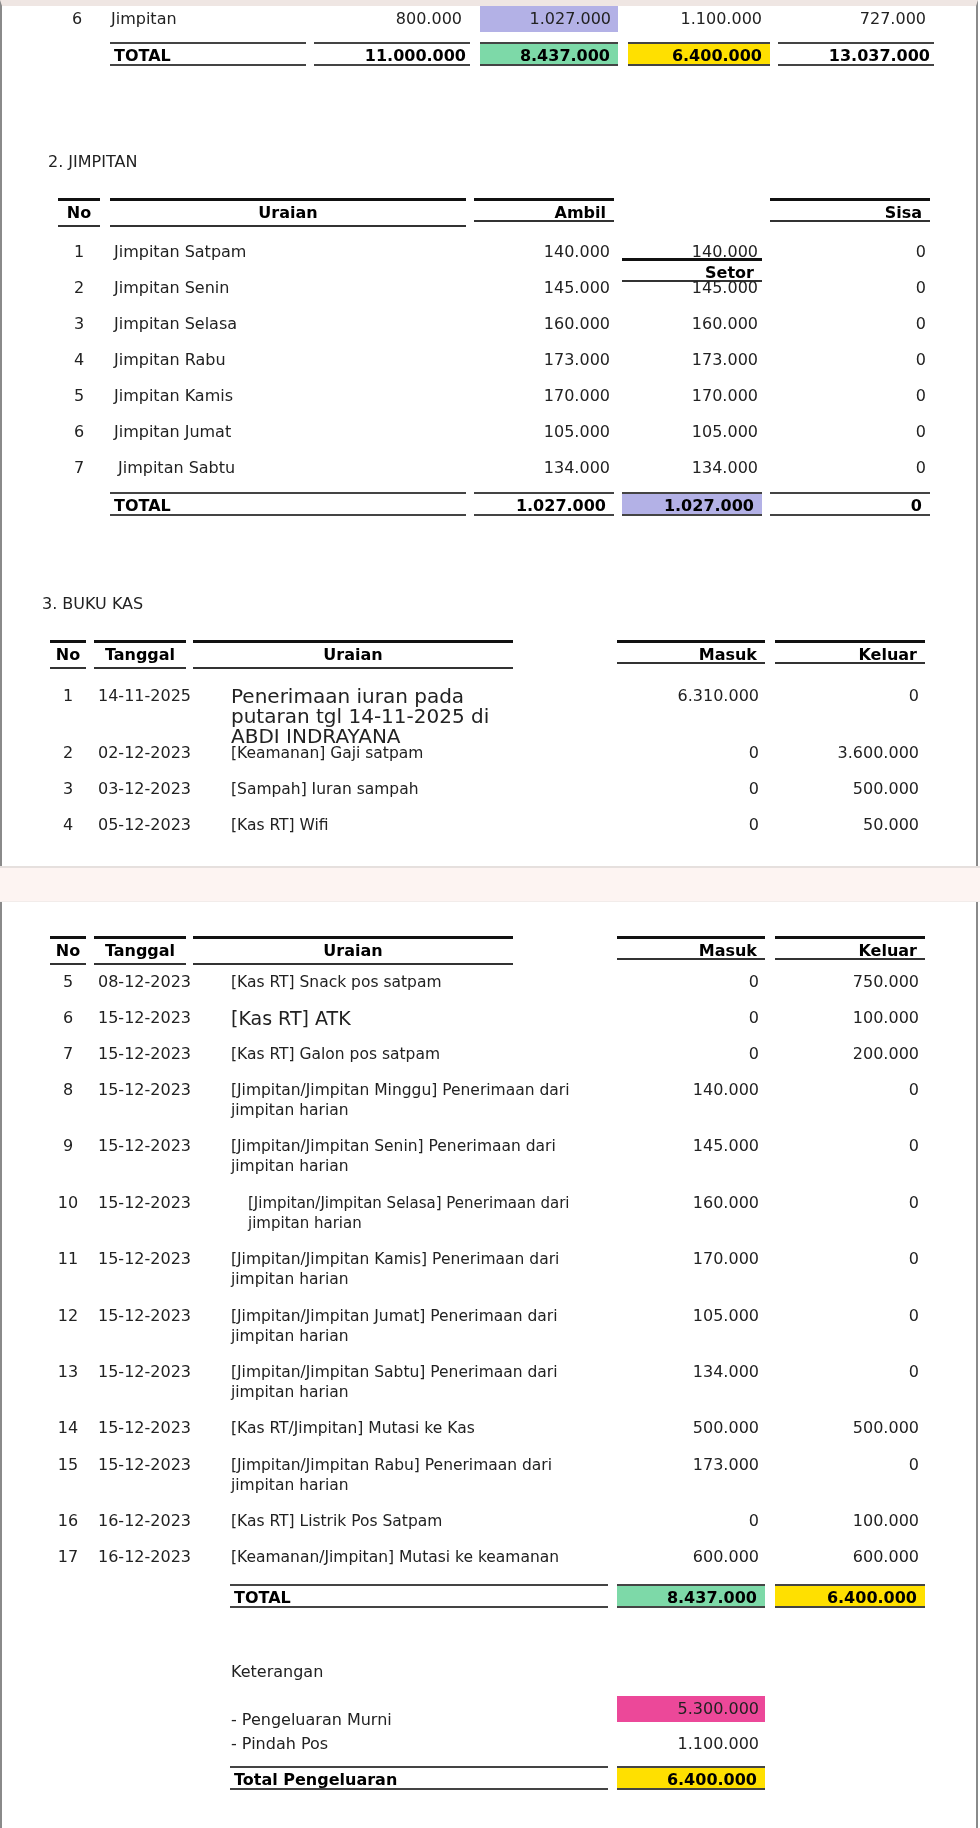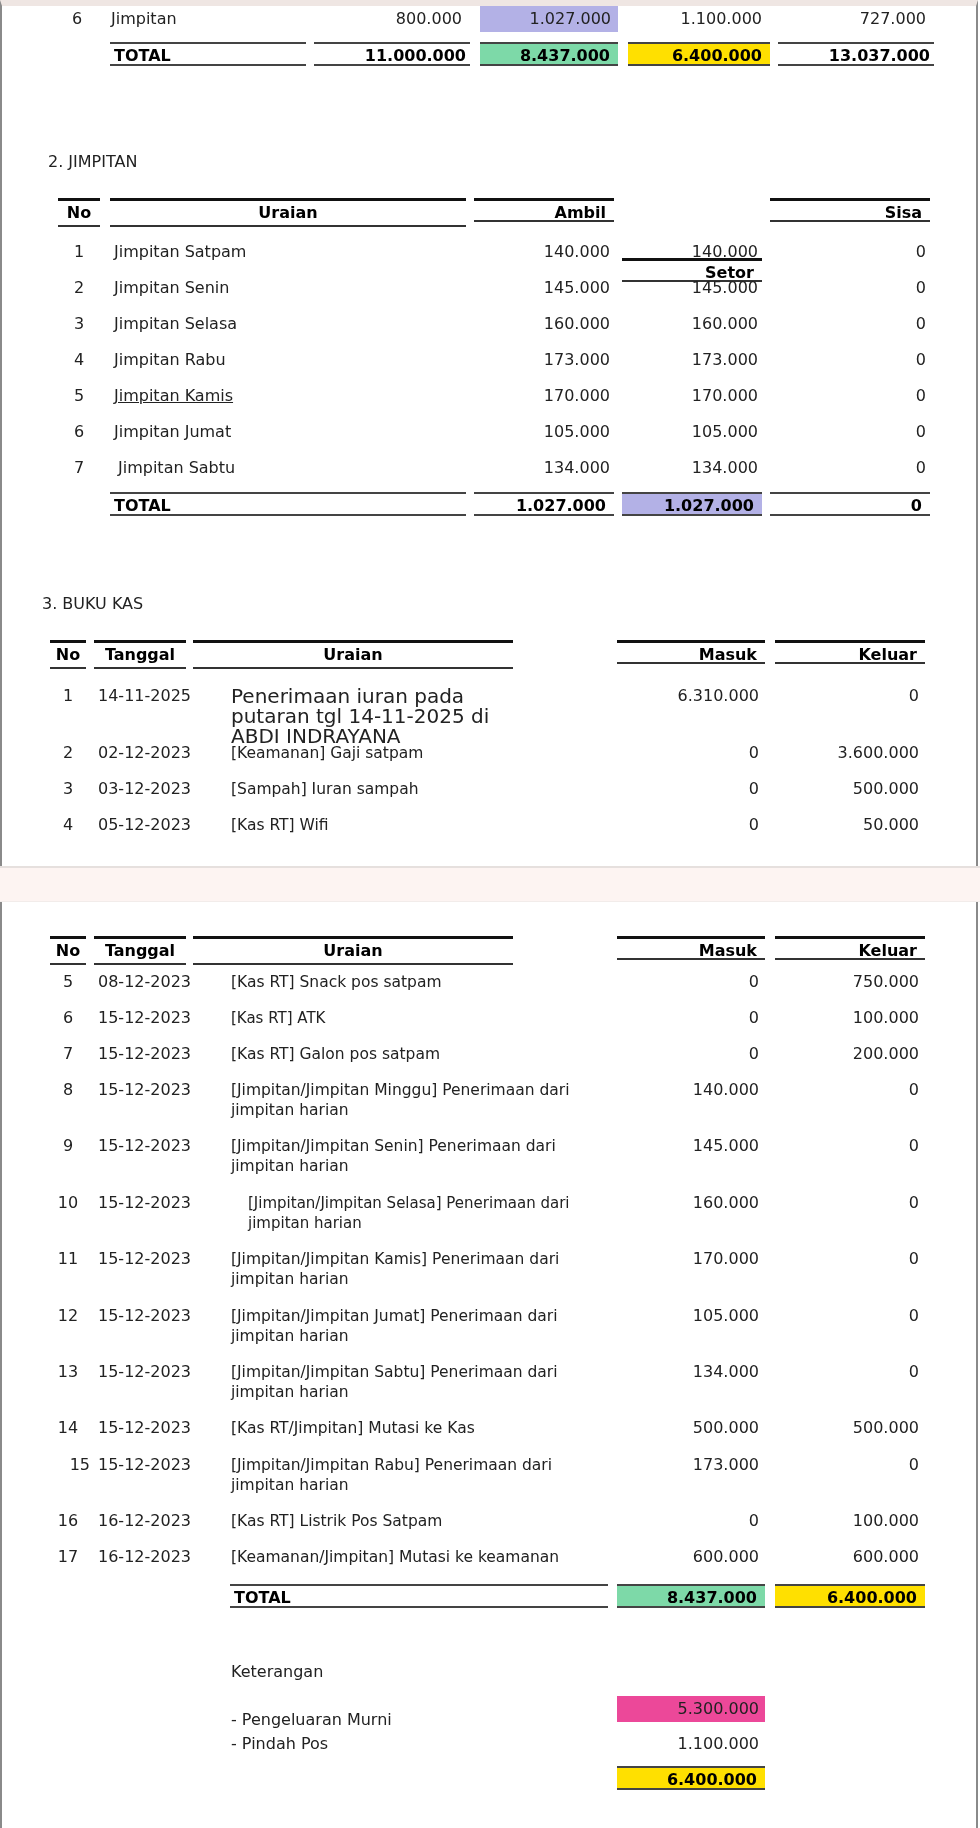--- a/index.html
+++ b/index.html
@@ -69,21 +69,21 @@
       </div>
       <div>
         <div class="abs t c" style="left:56px;top:344px;width:42px;">4</div>
         <div class="abs t " style="left:112px;top:344px;">Jimpitan Rabu</div>
         <div class="abs t r" style="left:472px;top:344px;width:136px;">173.000</div>
         <div class="abs t r" style="left:620px;top:344px;width:136px;">173.000</div>
         <div class="abs t r" style="left:768px;top:344px;width:156px;">0</div>
       </div>
       <div>
         <div class="abs t c" style="left:56px;top:380px;width:42px;">5</div>
-        <div class="abs t " style="left:112px;top:380px;text-decoration:underline;">Jimpitan Kamis</div>
+        <div class="abs t " style="left:112px;top:380px;">Jimpitan Kamis</div>
         <div class="abs t r" style="left:472px;top:380px;width:136px;">170.000</div>
         <div class="abs t r" style="left:620px;top:380px;width:136px;">170.000</div>
         <div class="abs t r" style="left:768px;top:380px;width:156px;">0</div>
       </div>
       <div>
         <div class="abs t c" style="left:56px;top:416px;width:42px;">6</div>
         <div class="abs t " style="left:112px;top:416px;">Jimpitan Jumat</div>
         <div class="abs t r" style="left:472px;top:416px;width:136px;">105.000</div>
         <div class="abs t r" style="left:620px;top:416px;width:136px;">105.000</div>
         <div class="abs t r" style="left:768px;top:416px;width:156px;">0</div>
@@ -155,21 +155,21 @@
       <div>
         <div class="abs t c" style="left:44px;top:70px;width:44px;">5</div>
         <div class="abs t " style="left:96px;top:70px;">08-12-2023</div>
         <div class="abs t wrap" style="left:229px;top:70px;width:370px;font-size:15.5px;">[Kas RT] Snack pos satpam</div>
         <div class="abs t r" style="left:615px;top:70px;width:142px;">0</div>
         <div class="abs t r" style="left:773px;top:70px;width:144px;">750.000</div>
       </div>
       <div>
         <div class="abs t c" style="left:44px;top:106px;width:44px;">6</div>
         <div class="abs t " style="left:96px;top:106px;">15-12-2023</div>
-        <div class="abs t wrap" style="left:229px;top:106px;width:370px;font-size:15px;">[Kas RT] ATK</div>
+        <div class="abs t wrap" style="left:229px;top:106px;width:370px;font-size:19px;">[Kas RT] ATK</div>
         <div class="abs t r" style="left:615px;top:106px;width:142px;">0</div>
         <div class="abs t r" style="left:773px;top:106px;width:144px;">100.000</div>
       </div>
       <div>
         <div class="abs t c" style="left:44px;top:142px;width:44px;">7</div>
         <div class="abs t " style="left:96px;top:142px;">15-12-2023</div>
         <div class="abs t wrap" style="left:229px;top:142px;width:370px;font-size:15.5px;">[Kas RT] Galon pos satpam</div>
         <div class="abs t r" style="left:615px;top:142px;width:142px;">0</div>
         <div class="abs t r" style="left:773px;top:142px;width:144px;">200.000</div>
       </div>
@@ -216,21 +216,21 @@
         <div class="abs t r" style="left:773px;top:460px;width:144px;">0</div>
       </div>
       <div>
         <div class="abs t c" style="left:44px;top:516px;width:44px;">14</div>
         <div class="abs t " style="left:96px;top:516px;">15-12-2023</div>
         <div class="abs t wrap" style="left:229px;top:516px;width:370px;font-size:15.5px;">[Kas RT/Jimpitan] Mutasi ke Kas</div>
         <div class="abs t r" style="left:615px;top:516px;width:142px;">500.000</div>
         <div class="abs t r" style="left:773px;top:516px;width:144px;">500.000</div>
       </div>
       <div>
-        <div class="abs t c" style="left:44px;top:553px;width:44px;text-align:right;">15</div>
+        <div class="abs t c" style="left:44px;top:553px;width:44px;">15</div>
         <div class="abs t " style="left:96px;top:553px;">15-12-2023</div>
         <div class="abs t wrap" style="left:229px;top:553px;width:370px;font-size:15.5px;">[Jimpitan/Jimpitan Rabu] Penerimaan dari jimpitan harian</div>
         <div class="abs t r" style="left:615px;top:553px;width:142px;">173.000</div>
         <div class="abs t r" style="left:773px;top:553px;width:144px;">0</div>
       </div>
       <div>
         <div class="abs t c" style="left:44px;top:609px;width:44px;">16</div>
         <div class="abs t " style="left:96px;top:609px;">16-12-2023</div>
         <div class="abs t wrap" style="left:229px;top:609px;width:370px;font-size:15.5px;">[Kas RT] Listrik Pos Satpam</div>
         <div class="abs t r" style="left:615px;top:609px;width:142px;">0</div>
@@ -248,14 +248,15 @@
   <div class="tcell pad-l" style="left:228px;top:682px;width:378px;">TOTAL</div>
   <div class="tcell r pad-r" style="left:615px;top:682px;width:148px;background:#7dd9a8;">8.437.000</div>
   <div class="tcell r pad-r" style="left:773px;top:682px;width:150px;background:#ffe000;">6.400.000</div>
 
   <div class="abs t" style="left:229px;top:760px;">Keterangan</div>
   <div class="abs t" style="left:229px;top:796px;margin-top:12px;">- Pengeluaran Murni</div>
   <div class="abs t r" style="left:615px;top:794px;width:148px;height:26px;line-height:26px;background:#ec4899;padding-right:6px;box-sizing:border-box;">5.300.000</div>
   <div class="abs t" style="left:229px;top:832px;">- Pindah Pos</div>
   <div class="abs t r" style="left:615px;top:832px;width:142px;">1.100.000</div>
 
+  <div class="tcell pad-l" style="left:228px;top:864px;width:378px;">Total Pengeluaran</div>
   <div class="tcell r pad-r" style="left:615px;top:864px;width:148px;background:#ffe000;">6.400.000</div>
 </div>
 
 </body></html>

